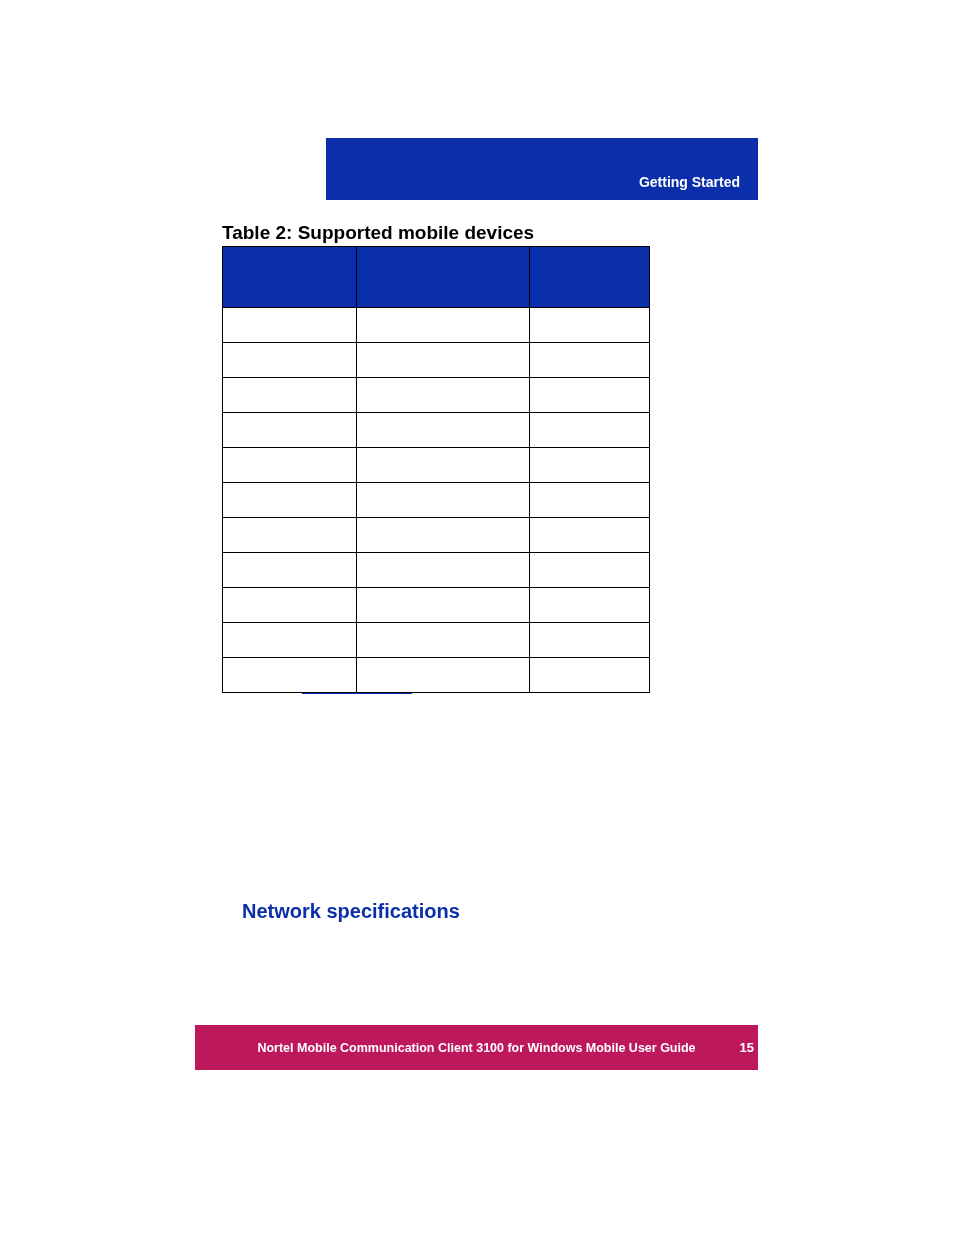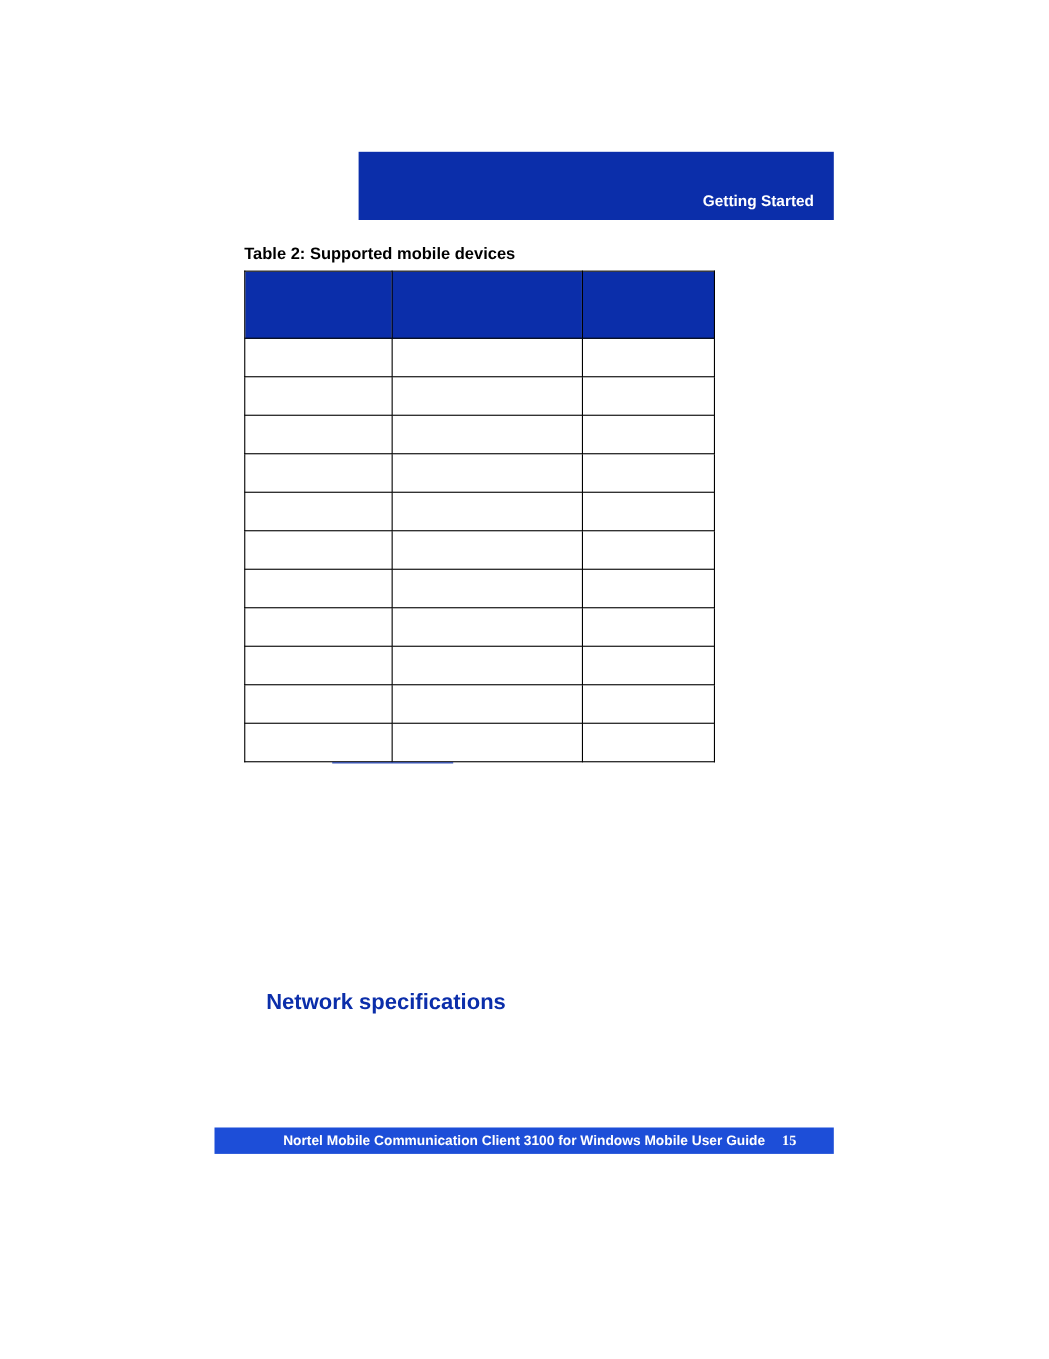--- a/index.html
+++ b/index.html
@@ -30,21 +30,21 @@
     bottom: 10px;
     color: #fff;
     font-weight: bold;
     font-size: 14px;
   }
   .table-caption {
     position: absolute;
     top: 222px;
     left: 222px;
     font-weight: bold;
-    font-size: 15px;
+    font-size: 19px;
     color: #000;
   }
   .device-table {
     position: absolute;
     top: 246px;
     left: 222px;
     width: 428px;
     border-collapse: collapse;
   }
   .device-table th {
@@ -80,39 +80,38 @@
     font-size: 20px;
     font-weight: bold;
     color: #0b2eaa;
     margin-left: 20px;
   }
   .footer-band {
     position: absolute;
     top: 1025px;
     left: 195px;
     width: 563px;
-    height: 24px;
-    background: #1d4ed8;
+    height: 45px;
+    background: #be185d;
     display: flex;
     align-items: center;
     justify-content: center;
     gap: 20px;
   }
   .footer-title {
     color: #fff;
     font-weight: bold;
     font-size: 12.5px;
   }
   .footer-page {
     color: #fff;
     font-weight: bold;
     font-size: 13px;
     position: absolute;
-    right: 34px;
-    font-family: Liberation Serif, serif;
+    right: 4px;
   }
 </style>
 </head>
 <body>
 
 <div class="page">
 
   <div class="header-band">
     <span class="header-text">Getting Started</span>
   </div>

